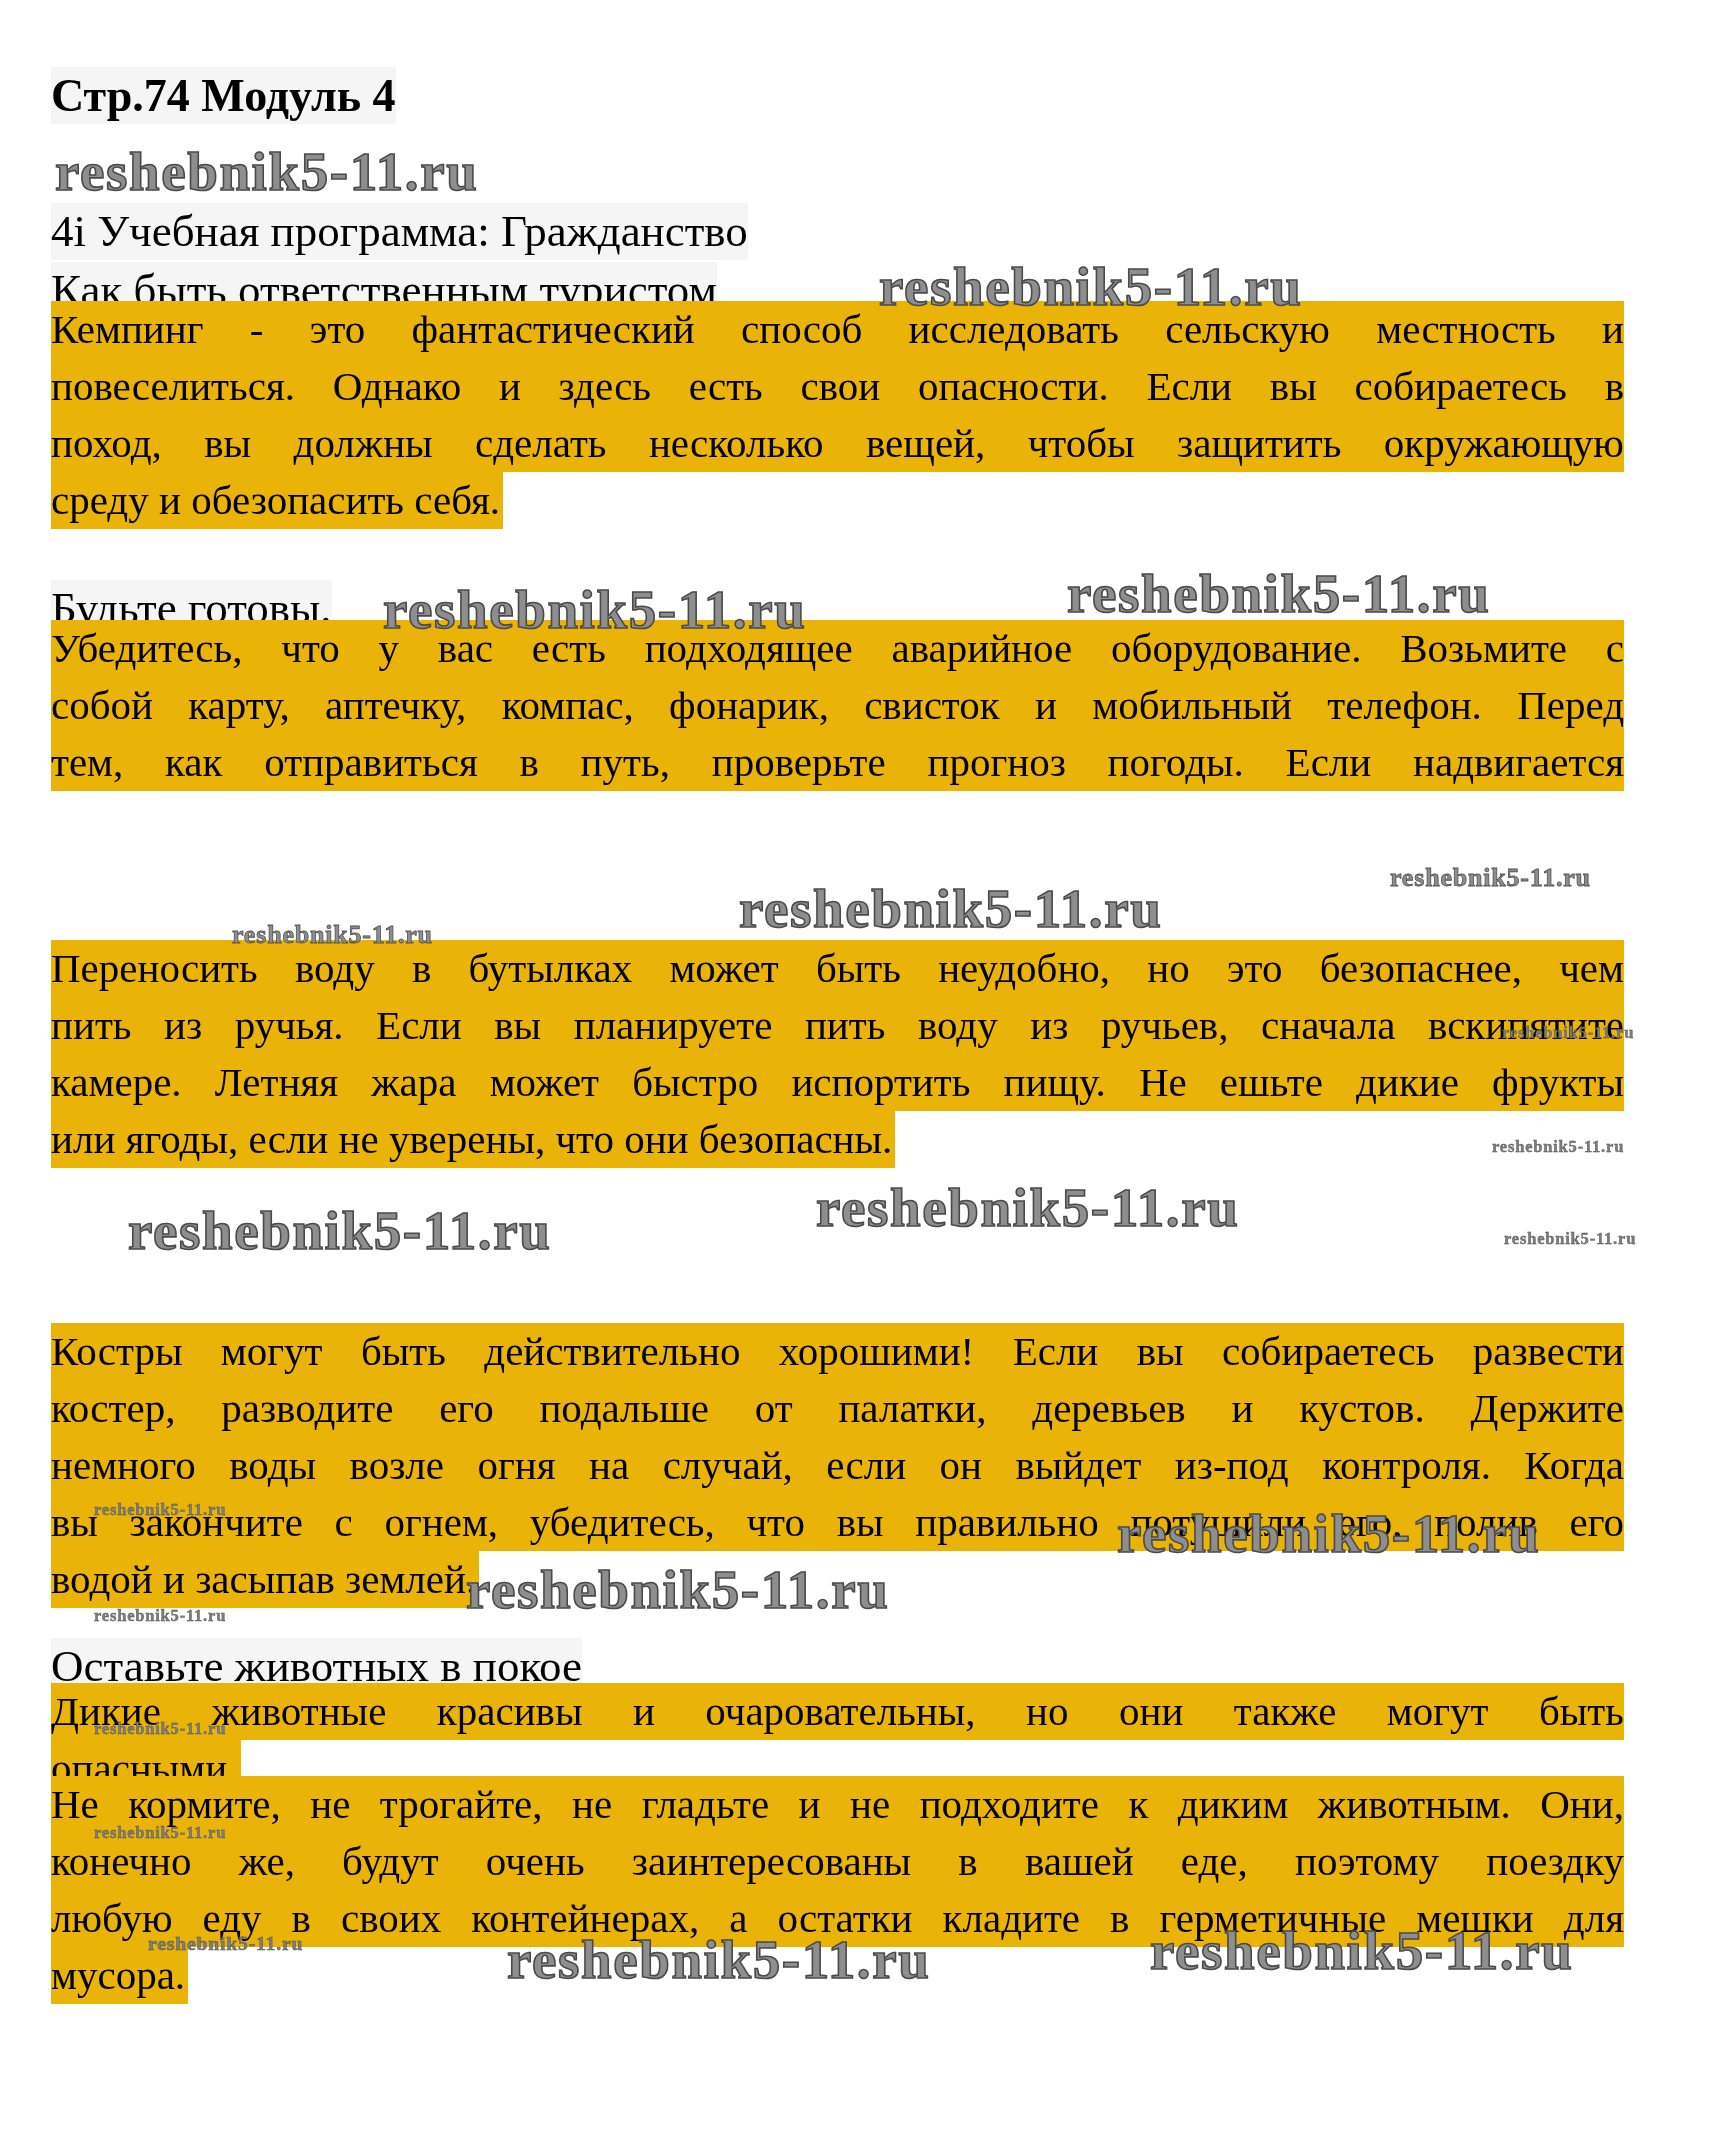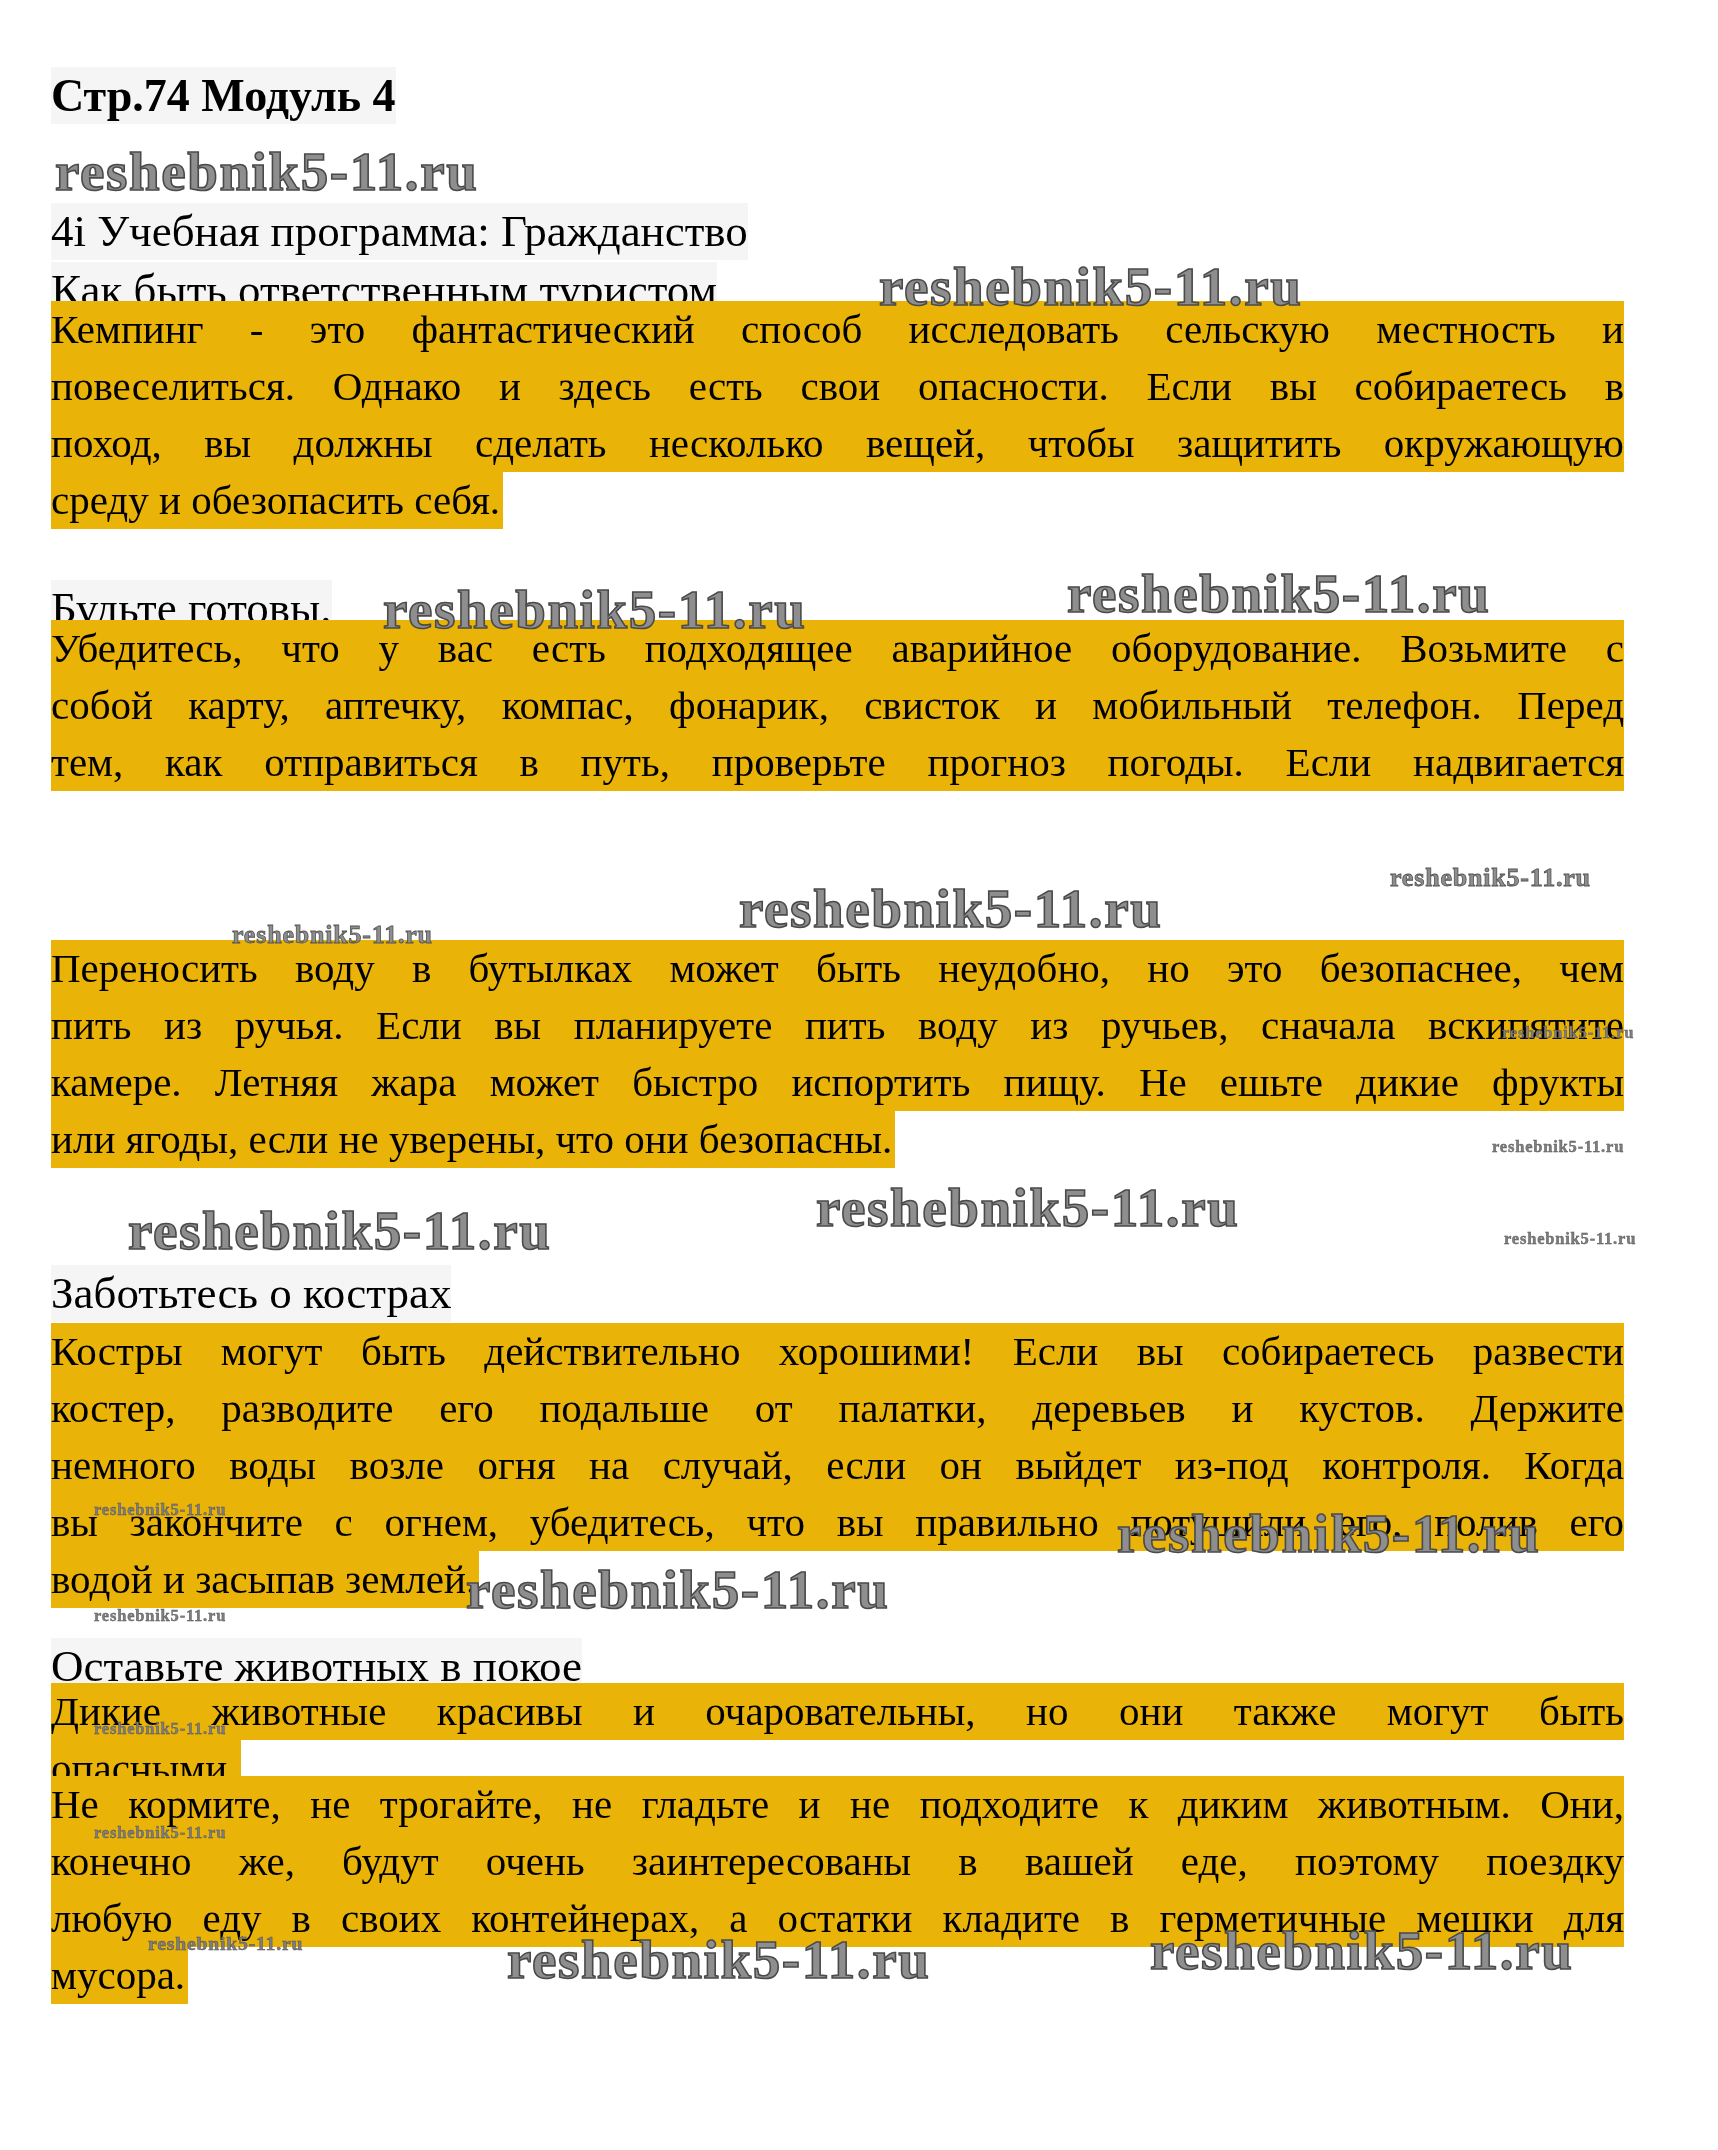--- a/index.html
+++ b/index.html
@@ -90,21 +90,20 @@
       <div class="jl">тем, как отправиться в путь, проверьте прогноз погоды. Если надвигается</div>
     </div>
 
   <div class="block para" style="top:940px">
       <div class="jl">Переносить воду в бутылках может быть неудобно, но это безопаснее, чем</div>
       <div class="jl">пить из ручья. Если вы планируете пить воду из ручьев, сначала вскипятите</div>
       <div class="jl">камере. Летняя жара может быстро испортить пищу. Не ешьте дикие фрукты</div>
       <div class="jl last">или ягоды, если не уверены, что они безопасны.</div>
     </div>
 
-  <div class="block h" style="top:1255px">Заботьтесь о кострах</div>
   <div class="block para" style="top:1323px">
       <div class="jl">Костры могут быть действительно хорошими! Если вы собираетесь развести</div>
       <div class="jl">костер, разводите его подальше от палатки, деревьев и кустов. Держите</div>
       <div class="jl">немного воды возле огня на случай, если он выйдет из-под контроля. Когда</div>
       <div class="jl">вы закончите с огнем, убедитесь, что вы правильно потушили его, полив его</div>
       <div class="jl last">водой и засыпав землей.</div>
     </div>
 
   <div class="block h" style="top:1628px">Оставьте животных в покое</div>
   <div class="block para" style="top:1683px">

